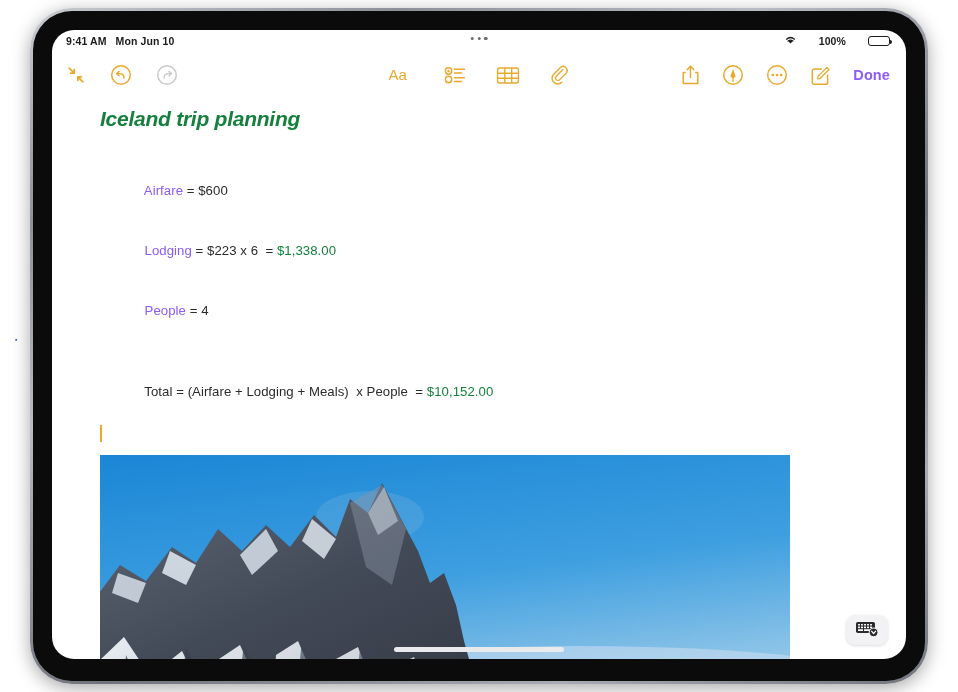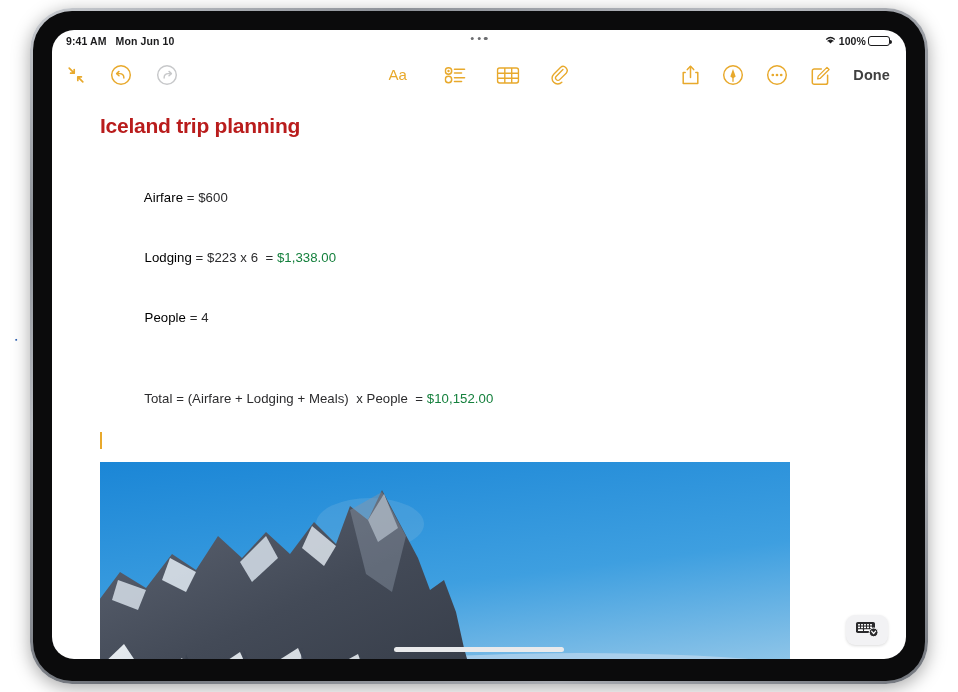--- a/index.html
+++ b/index.html
@@ -51,21 +51,21 @@
     font-weight: bold;
     color: #1b1b1d;
     letter-spacing: .1px;
     position: relative;
   }
   .status-left { display: flex; align-items: center; gap: 9px; }
   .status-right {
     margin-left: auto;
     display: flex;
     align-items: center;
-    gap: 2px;
+    gap: 22px;
   }
   #multitask-handle {
     position: absolute;
     left: 50%;
     top: 7px;
     transform: translateX(-50%);
     display: flex;
     gap: 3.5px;
   }
   #multitask-handle i {
@@ -109,48 +109,49 @@
     padding: 0;
     line-height: 1;
   }
   .tb-btn svg { display: block; }
   .tb-btn.disabled { color: #c7c8ca; cursor: default; }
 
   #done-button {
     font-family: "Liberation Sans", sans-serif;
     font-size: 14.5px;
     font-weight: bold;
-    color: #404040;
+    color: #8b5cf6;
     background: none; border: none; cursor: pointer;
     letter-spacing: .1px;
   }
 
   
   #note-body {
     padding: 8px 0 0 0;
     position: relative;
     height: calc(100% - 68px);
     overflow: hidden;
   }
   #note-title {
     font-size: 21px;
     font-weight: bold;
-    color: #b91c1c;
+    color: #15803d;
     letter-spacing: -.25px;
-    margin: 8px 0 30px 48px;
+    margin: 1px 0 30px 48px;
+    font-style: italic;
   }
   #calc-block { margin-left: 48px; }
   .calc-line {
     font-size: 13.2px;
     color: #2b2b2d;
     line-height: 20px;
     white-space: pre;
     letter-spacing: .05px;
   }
-  .var { color: #000000; text-align: right; }
+  .var { color: #8b5cf6; text-align: right; }
   .result { color: #15803d; }
   .total-line { margin-top: 21px; }
 
   #text-cursor {
     width: 2px;
     height: 17px;
     background: #e8a92c;
     margin: 3px 0 0 48px;
   }
 

